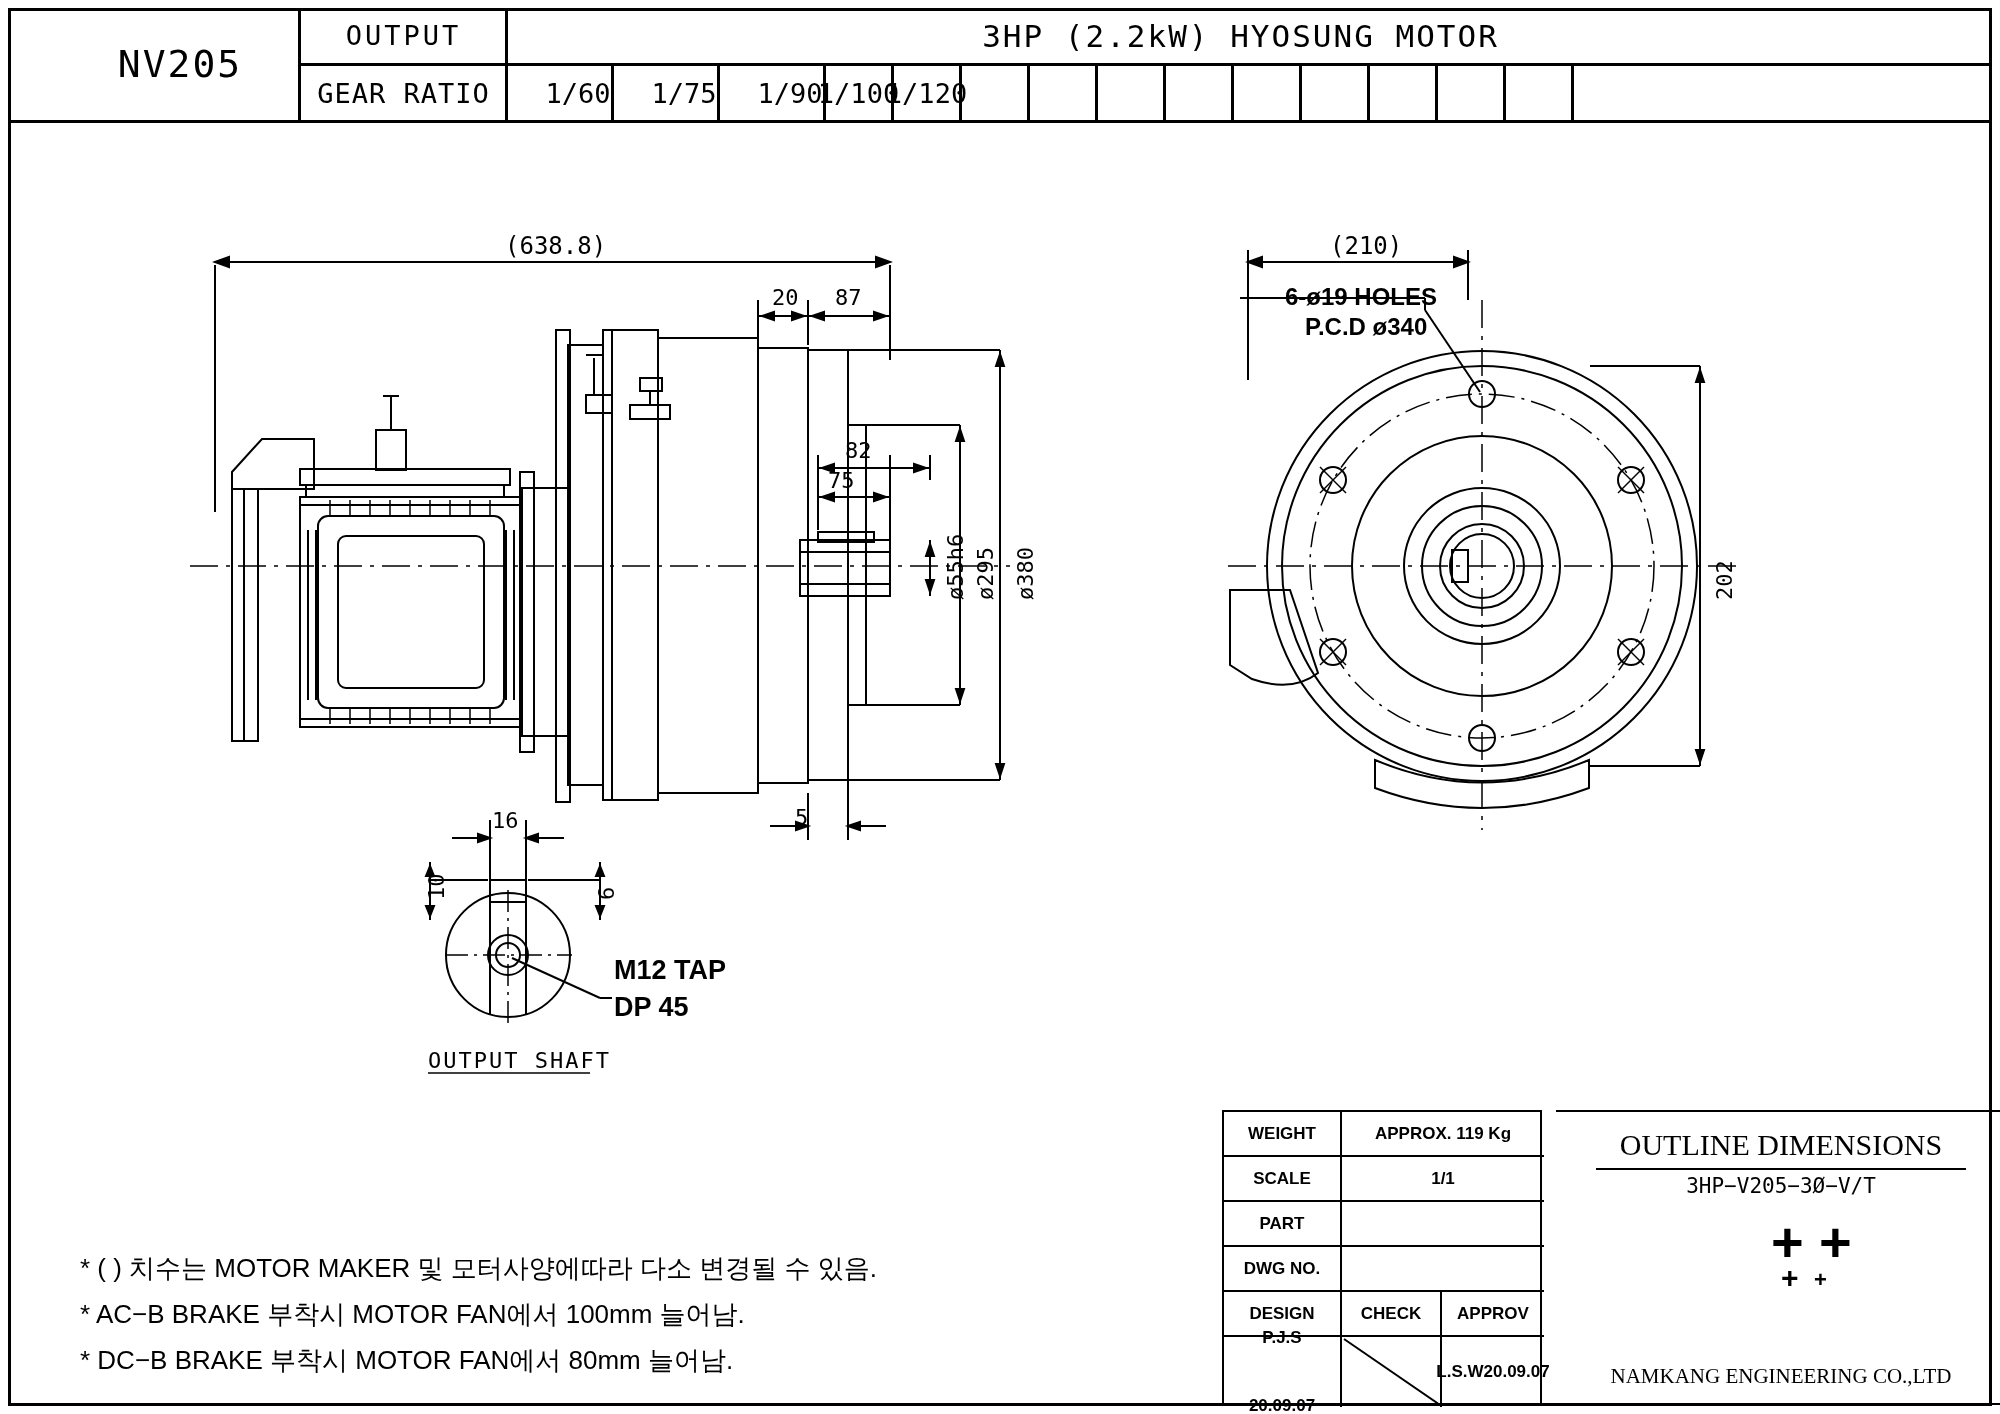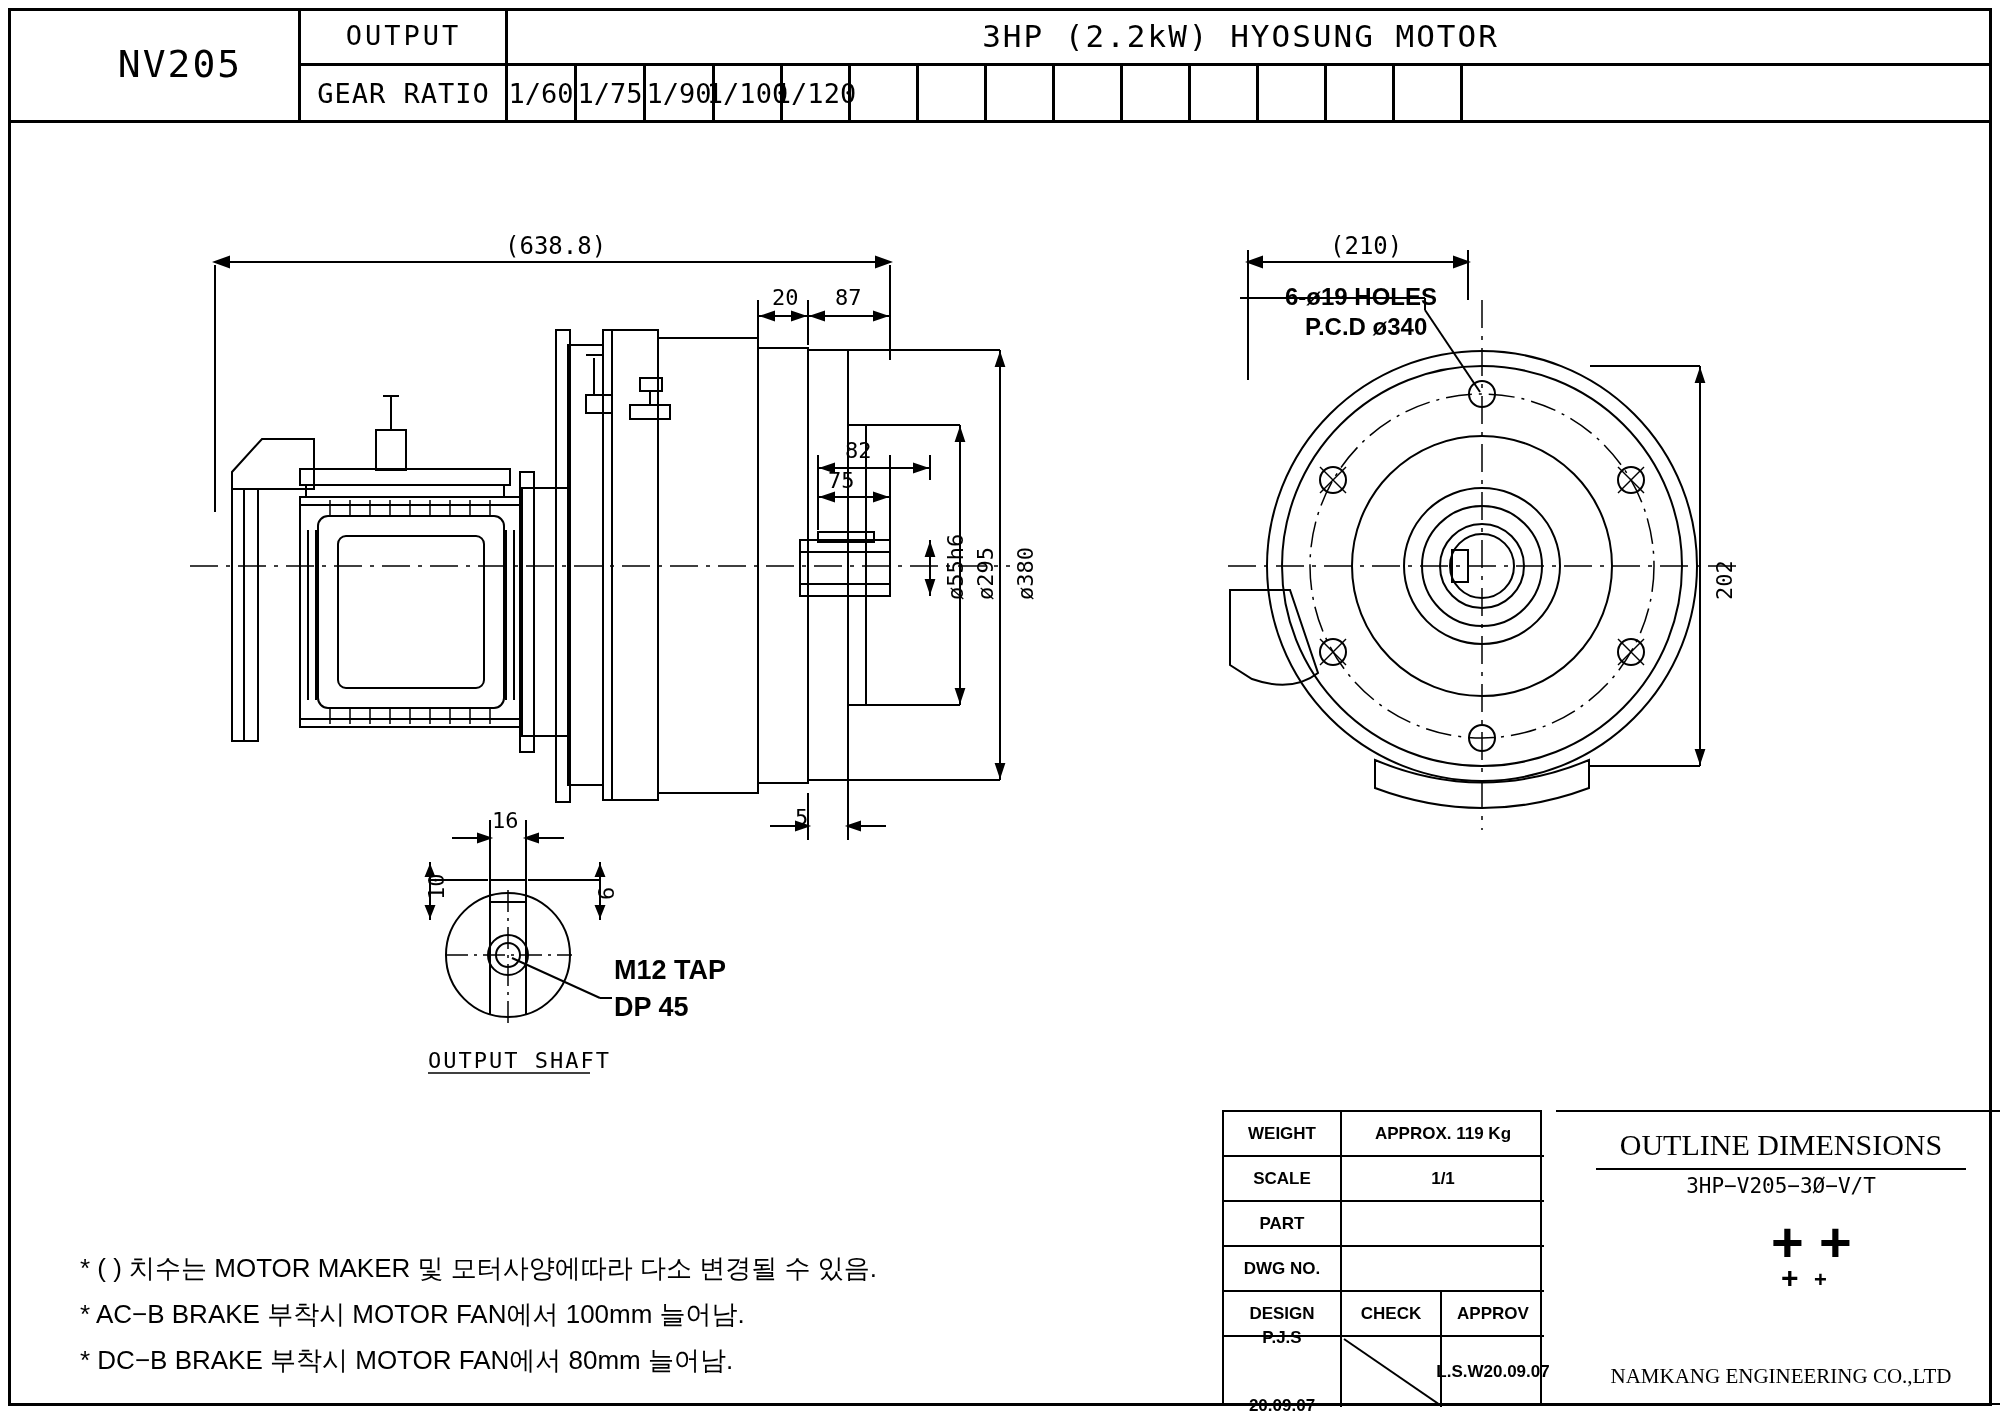--- a/index.html
+++ b/index.html
@@ -15,21 +15,21 @@
   .hdr .lblOut{position:absolute;left:293px;top:0;width:205px;height:55px;display:flex;align-items:center;justify-content:center;
        font-family:"DejaVu Sans Mono",monospace;font-size:27px;letter-spacing:3px;}
   .hdr .lblGear{position:absolute;left:293px;top:58px;width:205px;height:54px;display:flex;align-items:center;justify-content:center;
        font-family:"DejaVu Sans Mono",monospace;font-size:27px;letter-spacing:1px;}
   .hdr .hline{position:absolute;left:293px;top:55px;width:1688px;height:0;border-top:3px solid #000;}
   .hdr .title{position:absolute;left:492px;top:0;width:1481px;height:55px;display:flex;align-items:center;justify-content:center;
        font-family:"DejaVu Sans Mono",monospace;font-size:31px;letter-spacing:2px;}
   .hdr .ratios{position:absolute;left:500px;top:58px;height:54px;display:flex;}
   .hdr .ratios .cell{height:54px;border-right:3px solid #000;display:flex;align-items:center;justify-content:center;
        font-family:"DejaVu Sans Mono",monospace;font-size:27px;}
-  .hdr .ratios .cell.w1{width:66px;}
+  .hdr .ratios .cell.w1{width:66px;margin-left:37px;}
   .hdr .ratios .cell.w2{width:65px;}
 
   
   .t{position:absolute;font-family:"DejaVu Sans Mono",monospace;font-size:19px;white-space:nowrap;}
   .tb{position:absolute;font-family:"Liberation Sans",sans-serif;font-weight:bold;font-size:21px;white-space:nowrap;}
   .vt{transform-origin:left top;}
 
   
   .notes{position:absolute;left:80px;top:1245px;font-family:"Liberation Sans",sans-serif;font-size:26px;line-height:46px;}
 

